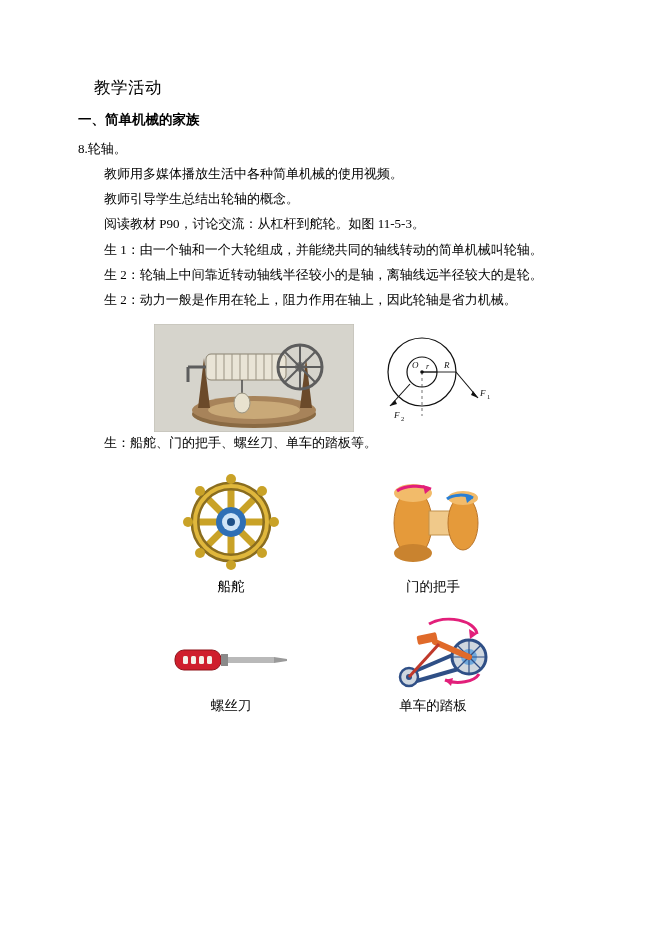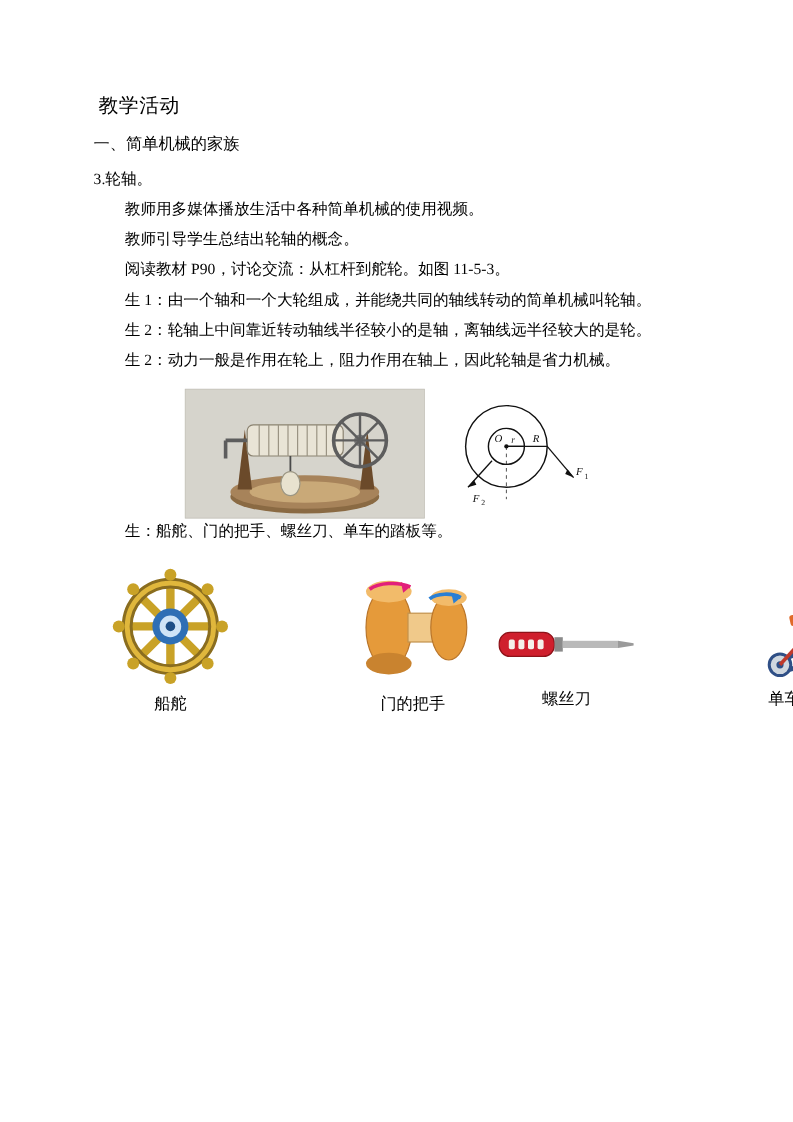--- a/index.html
+++ b/index.html
@@ -25,26 +25,26 @@
   .content {
     position: absolute;
     left: 78px;
     top: 78px;
     width: 508px;
   }
   .doc-title {
     font-size: 16.5px;
     font-weight: normal;
     letter-spacing: 0.5px;
-    margin: 0 0 13px 4px;
+    margin: 0 0 13px 16px;
     line-height: 1.2;
   }
   .section-head {
     font-size: 13.5px;
-    font-weight: normal;
+    font-weight: bold;
     margin: 0 0 10px 0;
     line-height: 1.3;
   }
   p.body-line {
     font-size: 13px;
     line-height: 1.62;
     margin: 0 0 4px 0;
     text-align: justify;
   }
   p.indent {
@@ -57,21 +57,21 @@
     margin-top: 14px;
   }
   .fig1 {
     display: flex;
     align-items: center;
     gap: 6px;
   }
   .gallery {
     margin-top: 16px;
     display: flex;
-    flex-direction: row;
+    flex-direction: column;
     align-items: center;
   }
   .gal-row {
     display: flex;
     justify-content: center;
     gap: 74px;
   }
   .gal-item {
     width: 128px;
     display: flex;
@@ -97,21 +97,21 @@
 </head>
 <body>
 
 <div class="page">
   <div class="content">
 
     <div class="doc-title">教学活动</div>
 
     <div class="section-head">一、简单机械的家族</div>
 
-    <p class="body-line">3.轮轴。</p>
+    <p class="body-line">8.轮轴。</p>
     <p class="body-line indent">教师用多媒体播放生活中各种简单机械的使用视频。</p>
     <p class="body-line indent">教师引导学生总结出轮轴的概念。</p>
     <p class="body-line indent">阅读教材 P90，讨论交流：从杠杆到舵轮。如图 11-5-3。</p>
     <p class="body-line indent">生 1：由一个轴和一个大轮组成，并能绕共同的轴线转动的简单机械叫轮轴。</p>
     <p class="body-line indent">生 2：轮轴上中间靠近转动轴线半径较小的是轴，离轴线远半径较大的是轮。</p>
     <p class="body-line indent">生 2：动力一般是作用在轮上，阻力作用在轴上，因此轮轴是省力机械。</p>
 
     <div class="figure-block">
       <div class="fig1">
 

